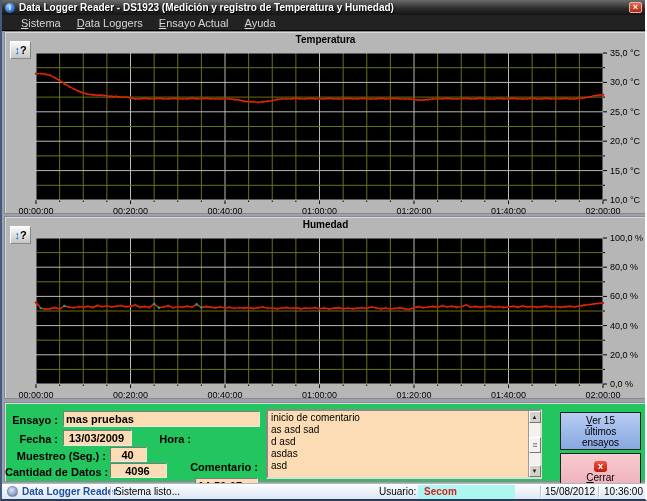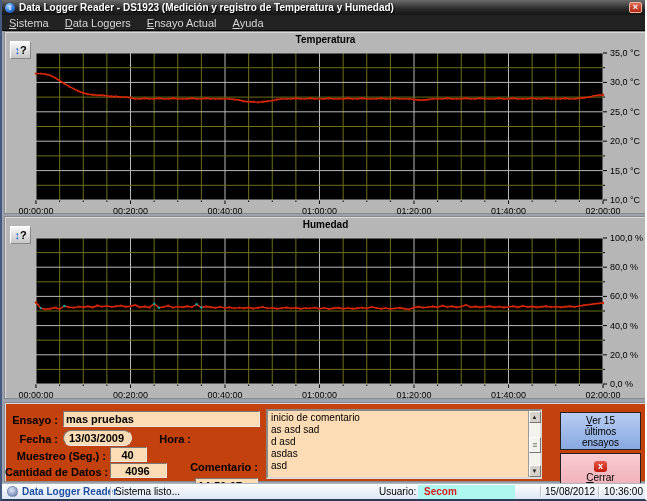--- a/index.html
+++ b/index.html
@@ -9,35 +9,35 @@
   
   .titlebar{position:absolute;left:0;top:0;width:100%;height:15px;
     background:linear-gradient(#6b6b6b,#2e2e2e 55%,#141414);display:flex;align-items:center;padding:0 3px;}
   .title-icon{width:10px;height:10px;border-radius:50%;background:radial-gradient(circle at 35% 30%,#9fd4ff,#2a6fd4 60%,#123a80);
     color:#fff;font-size:7px;line-height:10px;text-align:center;font-weight:bold;margin-right:4px;flex:none;}
   .title-text{color:#fff;font-size:10px;font-weight:bold;white-space:nowrap;text-shadow:1px 1px 1px #000;flex:1;}
   .close-btn{flex:none;width:13px;height:11px;background:linear-gradient(#e06a52,#b02818);border:1px solid #f0b0a0;
     color:#fff;font-size:9px;line-height:9px;text-align:center;font-weight:bold;border-radius:2px;cursor:default;}
   
   .menubar{position:absolute;left:0;top:15px;width:100%;height:16px;background:#222;border-bottom:1px solid #000;
-    display:flex;align-items:center;padding-left:0;gap:2px;}
+    display:flex;align-items:center;padding-left:12px;gap:2px;}
   .menu-item{color:#d6d6d6;font-size:11px;padding:1px 7px;white-space:nowrap;}
   u{text-decoration:underline;}
   
   .chart-panel{position:absolute;left:2px;width:643px;height:183px;background:#b6b6b6;
     border:1px solid #8a8a8a;box-shadow:inset 1px 1px 0 #d9d9d9;}
   .chart-title{position:absolute;left:0;top:2px;width:100%;text-align:center;font-size:10px;font-weight:bold;color:#000;}
   .help-btn{position:absolute;left:5px;top:9px;width:21px;height:18px;background:linear-gradient(#fafafa,#c6c6c6);
     border:1px solid #888;border-top-color:#fff;border-left-color:#fff;font-size:11px;line-height:16px;text-align:center;padding:0;}
   .help-arrow{color:#1a58d8;font-weight:bold;}
   .help-q{color:#000;font-weight:bold;}
   .chart-svg{position:absolute;left:0;top:0;width:643px;height:183px;overflow:visible;}
   .axis-lbl{font-size:9px;fill:#000;font-family:"Liberation Sans",sans-serif;}
   
-  .bottom-panel{position:absolute;left:2px;top:402px;width:643px;height:80px;background:#c2410c;
+  .bottom-panel{position:absolute;left:2px;top:402px;width:643px;height:80px;background:#22c55e;
     border:1px solid #8a8a8a;box-shadow:inset 1px 1px 0 #d9d9d9;}
   .f-label{position:absolute;font-size:11px;font-weight:bold;color:#000;text-align:right;white-space:nowrap;}
   .f-field{position:absolute;background:#fcdcb4;border:1px solid #7a7a7a;border-bottom-color:#e8e8e8;border-right-color:#e8e8e8;
     font-size:11px;font-weight:bold;color:#000;padding:1px 4px 0 2px;height:16px;}
   .ra{} .ca{text-align:center;}
   .comment-box{position:absolute;left:261px;top:6px;width:276px;height:70px;border:2px inset #dcdcdc;background:#fcdcb4;display:flex;}
   .comment-text{flex:1;font-size:10px;line-height:12px;color:#000;padding:1px 3px;white-space:pre-line;overflow:hidden;}
   .vscroll{flex:none;width:12px;background:#f4f2ee;border-left:1px solid #9a9a9a;display:flex;flex-direction:column;align-items:center;}
   .sb-btn{width:12px;height:12px;background:#d6d2ca;border:1px solid #fff;border-right-color:#777;border-bottom-color:#777;
     font-size:6px;line-height:10px;text-align:center;color:#222;}
@@ -508,21 +508,21 @@
         <circle cx="593.275" cy="86.40799999999999" r="1.2" fill="#c81e00"></circle>
         <circle cx="598" cy="85.97" r="1.2" fill="#c81e00"></circle>
       </svg>
   </div>
 
   <div class="bottom-panel">
     <div class="f-label" style="left:0;width:53px;top:11px;">Ensayo :</div>
     <div class="f-field ra" style="left:58px;top:8px;width:197px;">mas pruebas</div>
 
     <div class="f-label" style="left:0;width:53px;top:30px;">Fecha :</div>
-    <div class="f-field ca" style="left:58px;top:27px;width:69px;border-radius:8px;">13/03/2009</div>
+    <div class="f-field ca" style="left:58px;top:27px;width:69px;">13/03/2009</div>
 
     <div class="f-label" style="left:130px;width:56px;top:30px;text-align:right;">Hora :</div>
     <div class="f-field ra" style="left:190px;top:27px;width:63px;margin-top:48px;">14:50:07</div>
 
     <div class="f-label" style="left:0;width:101px;top:47px;">Muestreo (Seg.) :</div>
     <div class="f-field ca" style="left:105px;top:44px;width:37px;height:15px;">40</div>
 
     <div class="f-label" style="left:0;width:101px;top:63px;">Cantidad de Datos :</div>
     <div class="f-field ca" style="left:105px;top:60px;width:57px;height:15px;">4096</div>
 

